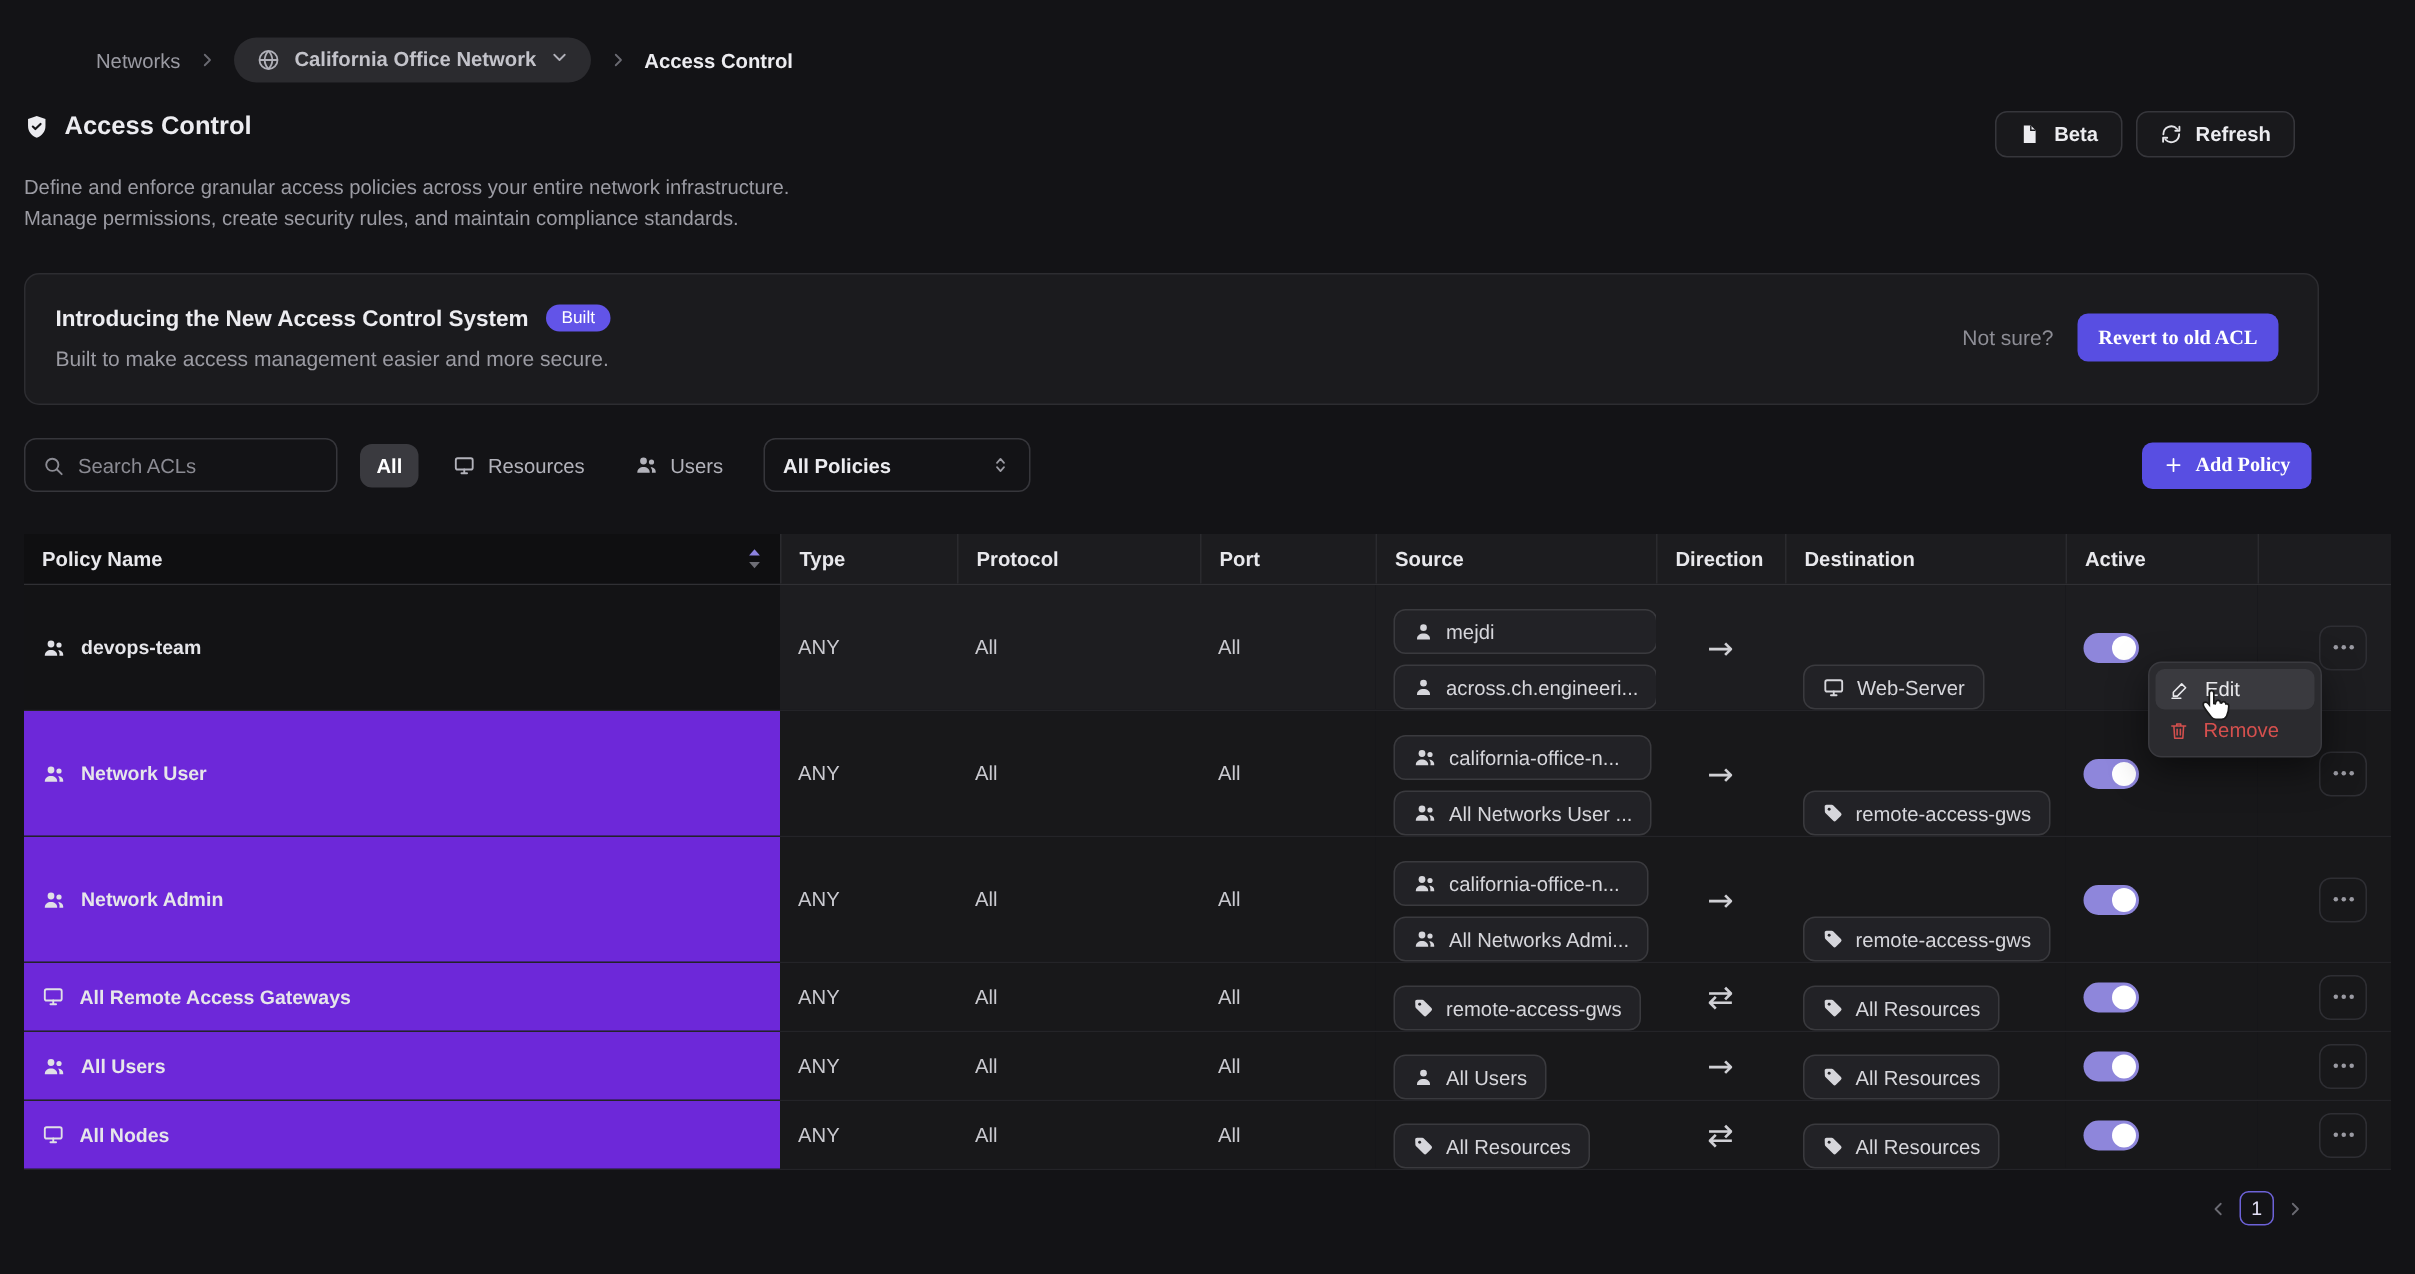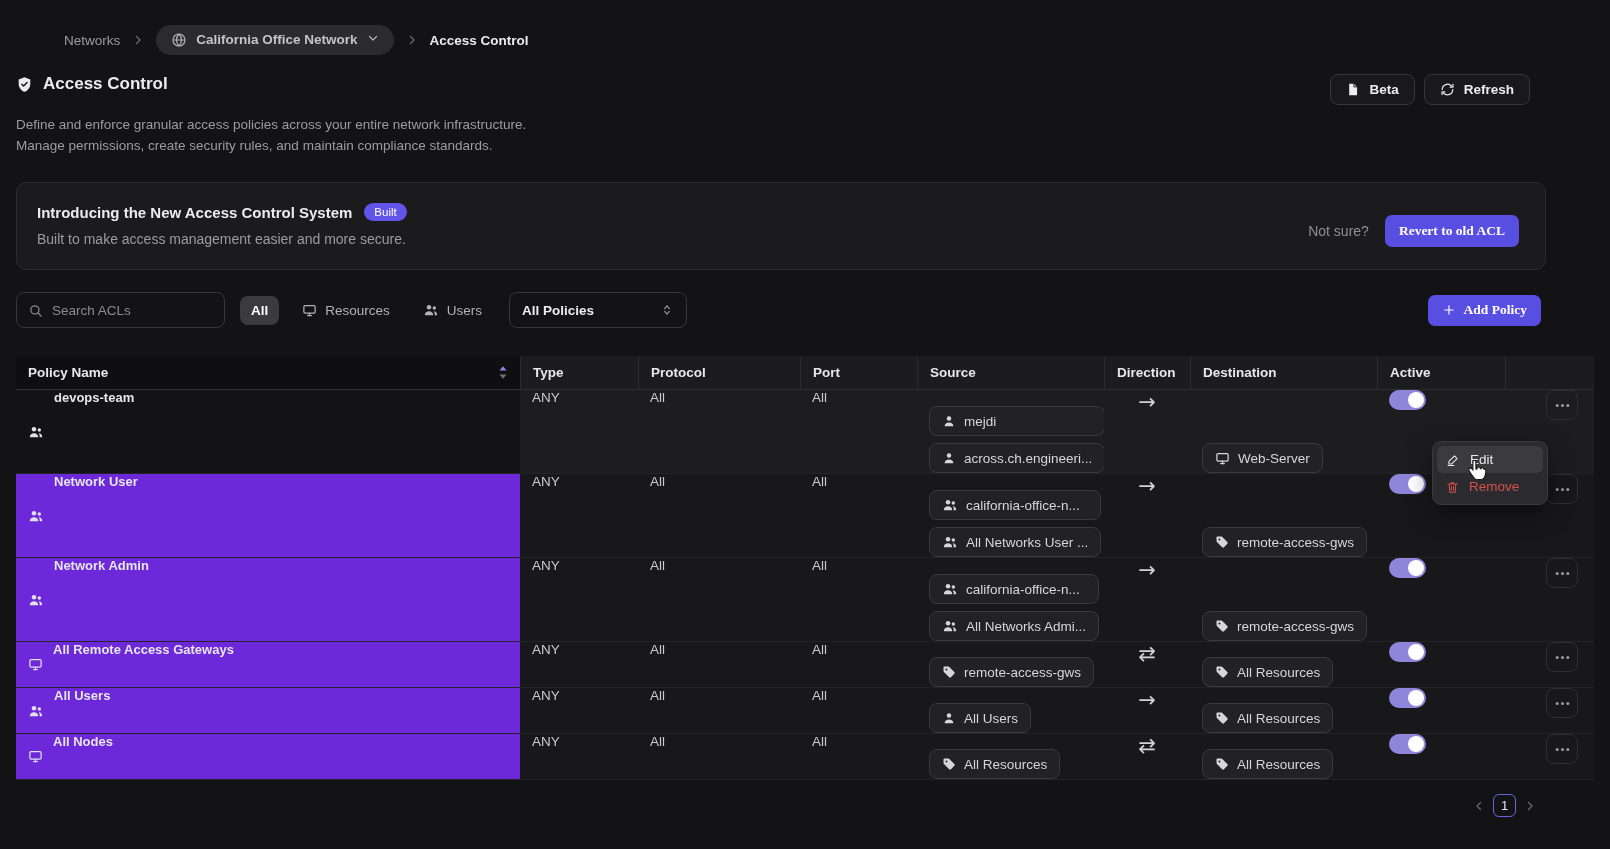--- a/index.html
+++ b/index.html
@@ -29,21 +29,21 @@
   .page-header { display:flex; align-items:flex-start; justify-content:space-between; margin-top:26px; }
   .title-row { display:flex; align-items:center; gap:10px; }
   .title-row .icon { color:#ececf0; }
   .page-title { font-size:17px; font-weight:700; }
   .hdr-buttons { display:flex; gap:9px; margin-right:64px; }
   .btn-dark { display:flex; align-items:center; gap:9px; background:#19191c; border:1px solid #36363b; border-radius:8px; height:31px; padding:0 15px; color:#ececf0; font-weight:700; font-size:13.5px; cursor:pointer; font-family:inherit; }
   .btn-dark .icon { color:#e4e4e8; }
   .page-desc { color:#9b9ba3; line-height:21px; margin-top:9px; font-size:13.5px; }
 
   
-  .banner { margin:26px 64px 0 16px; background:#1b1b1e; border:1px solid #2d2d31; border-radius:10px; padding:20px 26px 22px 20px; display:flex; align-items:flex-end; justify-content:space-between; }
+  .banner { margin:26px 64px 0 16px; background:#1b1b1e; border:1px solid #2d2d31; border-radius:10px; padding:20px 26px 22px 20px; display:flex; align-items:center; justify-content:space-between; }
   .banner-title-row { display:flex; align-items:center; gap:12px; }
   .banner-title { font-size:15px; font-weight:700; }
   .beta-badge { background:#6254e8; color:#fff; border-radius:999px; font-size:11.5px; padding:3px 10px; font-weight:400; }
   .banner-sub { color:#9b9ba3; margin-top:10px; font-size:14px; }
   .banner-right { display:flex; align-items:center; gap:16px; }
   .banner-hint { color:#8d8d95; font-size:14px; }
   .btn-purple { background:#584ee2; color:#fff; border:none; border-radius:7px; height:32px; padding:0 14px; font-weight:700; font-size:13.5px; cursor:pointer; font-family:Liberation Serif, serif; display:flex; align-items:center; gap:8px; }
 
   
   .toolbar { display:flex; align-items:center; margin-top:22px; }
@@ -62,21 +62,21 @@
 
   
   .table { margin-top:28px; width:1578px; }
   .trow, .thead { display:grid; grid-template-columns:504px 118px 162px 117px 187px 86px 187px 128px 89px; }
   .thead { height:34px; border-bottom:1px solid #303034; }
   .th { display:flex; align-items:center; padding:0 12px; background:#1c1c1f; color:#e8e8ec; font-weight:700; font-size:13.5px; border-left:1px solid #2a2a2e; }
   .th:first-child { background:#0f0f11; border-left:none; justify-content:space-between; cursor:pointer; }
   .trow { border-bottom:1px solid #242428; }
   .trow.tall { height:84px; }
   .trow.short { height:46px; }
-  .cell { display:flex; padding:0 12px; background:#18181a; color:#c9c9cf; font-size:13.5px; }
+  .cell { display:flex; align-items:center; padding:0 12px; background:#18181a; color:#c9c9cf; font-size:13.5px; }
   .c-name { background:#6d28d9; gap:10px; color:#e6e6ea; font-weight:700; font-size:13px; }
   .c-name .icon { color:#e0e0e6; }
   .trow.hovered .cell { background:#1d1d20; }
   .trow.hovered .c-name { background:#131315; }
   .c-src, .c-dst { align-items:flex-end; }
   .chips { display:flex; flex-direction:column; gap:7px; }
   .chip { display:inline-flex; align-items:center; gap:8px; background:#222226; border:1px solid #3a3a3e; border-radius:8px; height:30px; padding:0 12px; color:#d6d6db; font-size:13.5px; white-space:nowrap; cursor:default; }
   .chip .icon { color:#d6d6db; }
   .dir-glyph { font-size:21px; color:#d0d0d5; font-family:"DejaVu Sans", sans-serif; }
   .c-dir { justify-content:center; }

